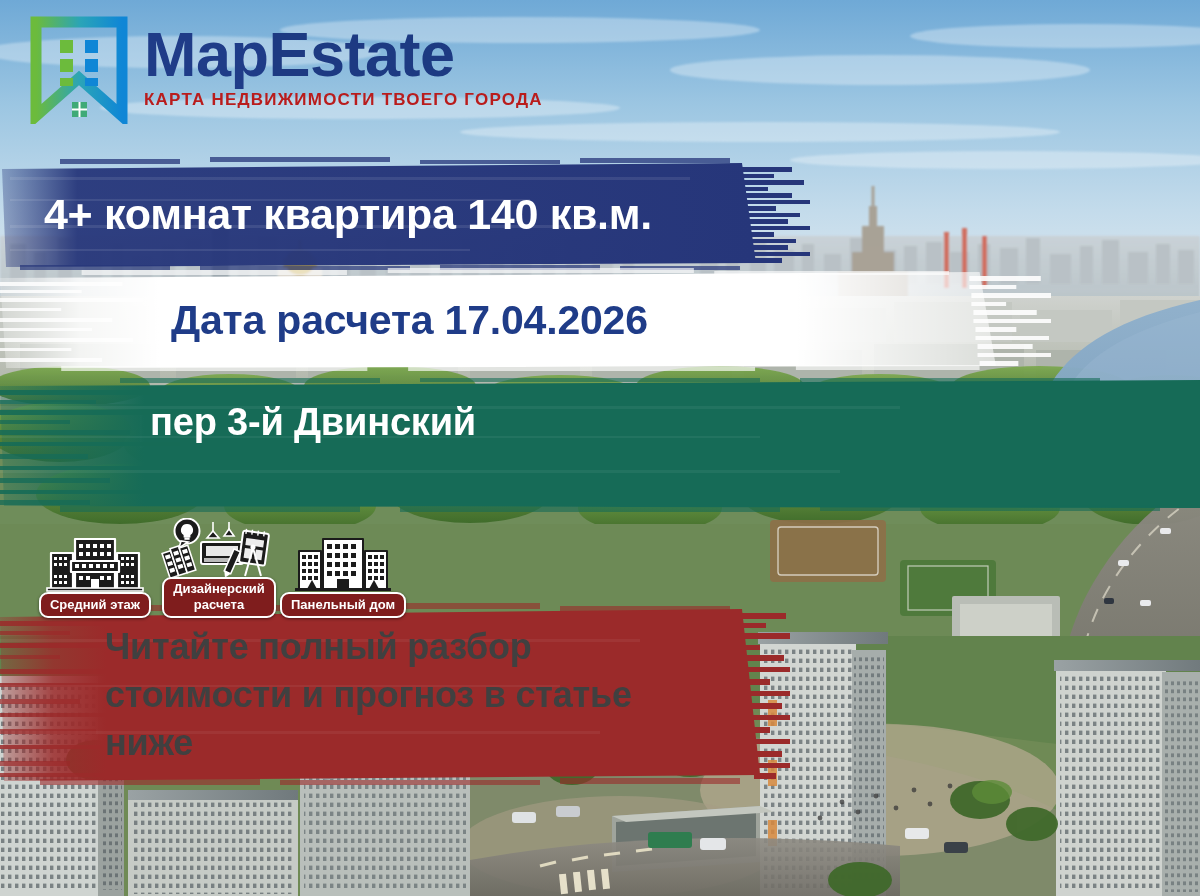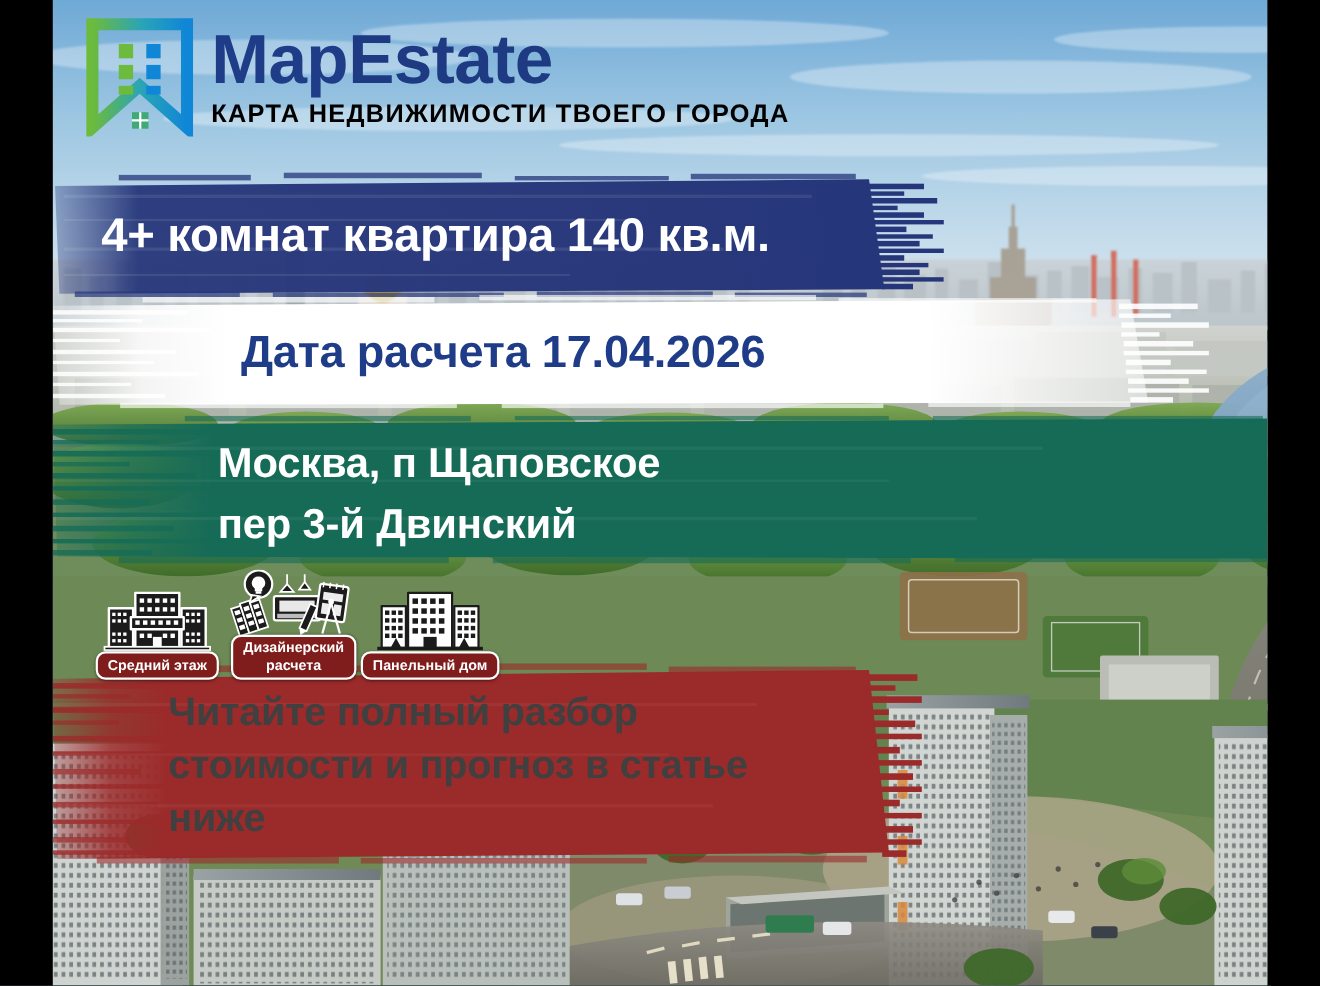--- a/index.html
+++ b/index.html
@@ -3,24 +3,23 @@
 <meta charset="utf-8">
 <title>MapEstate</title>
 <style>
   html,body{margin:0;padding:0;background:#000;}
   body{
     font-family:"Liberation Sans", sans-serif;
     -webkit-font-smoothing:antialiased;
   }
   .poster{
     position:relative;
-    width:1104px;height:896px;
+    width:1200px;height:896px;
     overflow:hidden;
     background:#9fc4dd;
-    margin-left:48px;
   }
   .bg-layer{position:absolute;inset:0;width:1200px;height:896px;}
   .bg-layer svg{display:block;width:1200px;height:896px;}
 
   
   .logo-wrap{
     position:absolute;left:28px;top:16px;
     display:flex;align-items:flex-start;gap:14px;
     z-index:40;
   }
@@ -28,23 +27,23 @@
   .logo-mark svg{display:block;width:102px;height:108px;}
   .logo-text{padding-top:8px;}
   .logo-word{
     font-size:63px;line-height:0.96;
     font-weight:700;letter-spacing:-0.5px;
     color:#1f3c88;white-space:nowrap;
   }
   .logo-word .lw-bold{font-weight:800;color:#1d3a82;}
   .logo-tag{
     margin-top:6px;
-    font-size:23px;font-weight:700;
+    font-size:17px;font-weight:700;
     letter-spacing:1.22px;
-    color:#000000;white-space:nowrap;
+    color:#b91c1c;white-space:nowrap;
   }
 
   
   .band{position:absolute;z-index:30;}
   .band .brush{position:absolute;inset:0;}
   .band .brush svg{display:block;width:100%;height:100%;}
   .band .band-text{position:relative;z-index:2;}
 
   
   .band-headline{left:0px;top:155px;width:810px;height:118px;}
@@ -659,21 +658,20 @@
         </g>
 
         <g fill="#ffffff" opacity=".05">
           <rect x="0" y="28" width="900" height="3"></rect>
             <rect x="0" y="58" width="760" height="2"></rect>
           <rect x="0" y="92" width="840" height="3"></rect>
         </g>
       </svg>
     </div>
     <div class="band-text">
-      <span style="display:block">Москва, п Щаповское</span>
       <span style="display:block">пер 3-й Двинский</span>
     </div>
   </div>
 
   <div class="badges">
 
     <div class="badge">
       <div class="badge-art">
         <svg width="100" height="62" viewBox="0 0 100 62" xmlns="http://www.w3.org/2000/svg">
           <g stroke="#ffffff" stroke-width="2.2" stroke-linejoin="round">

